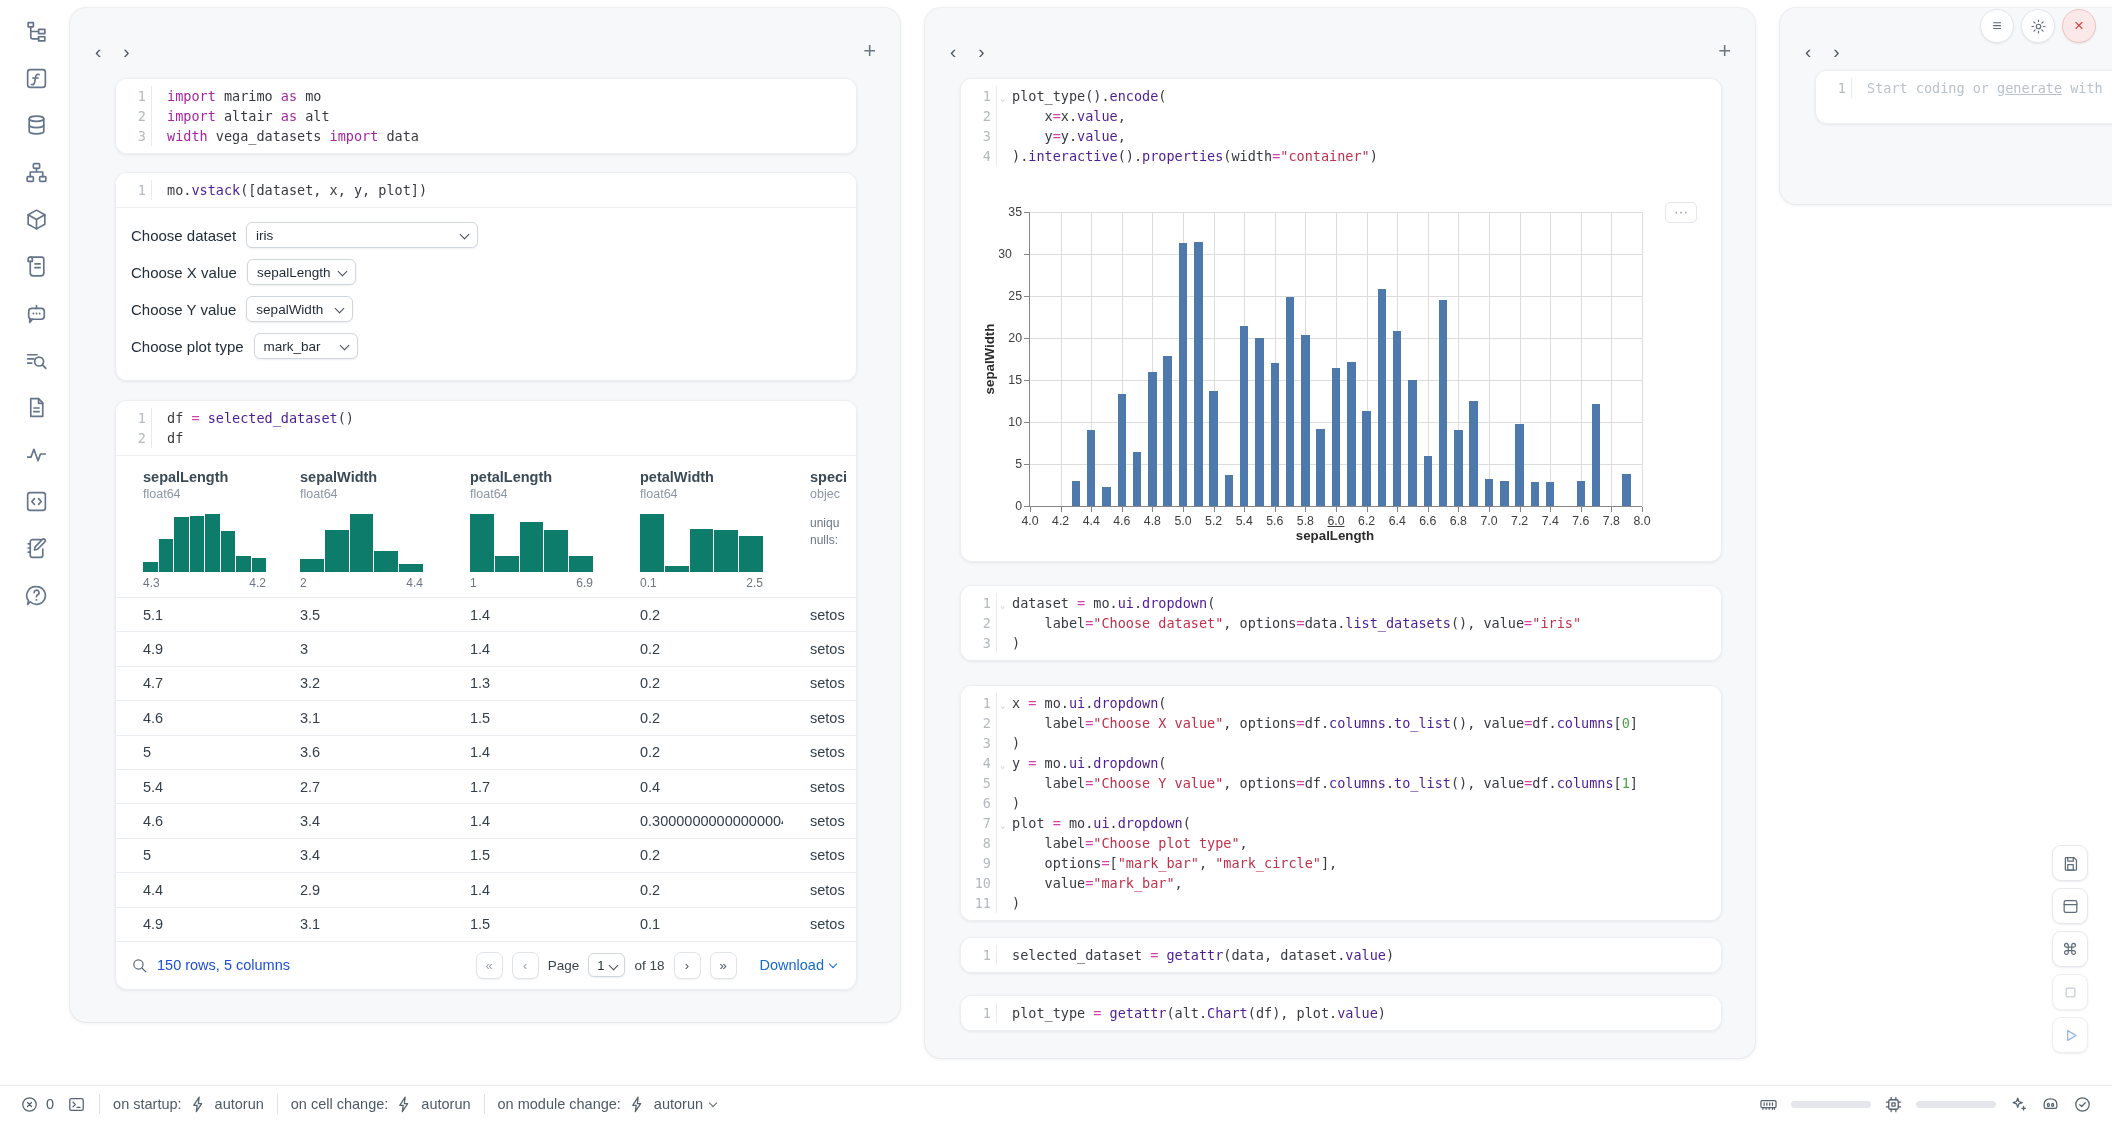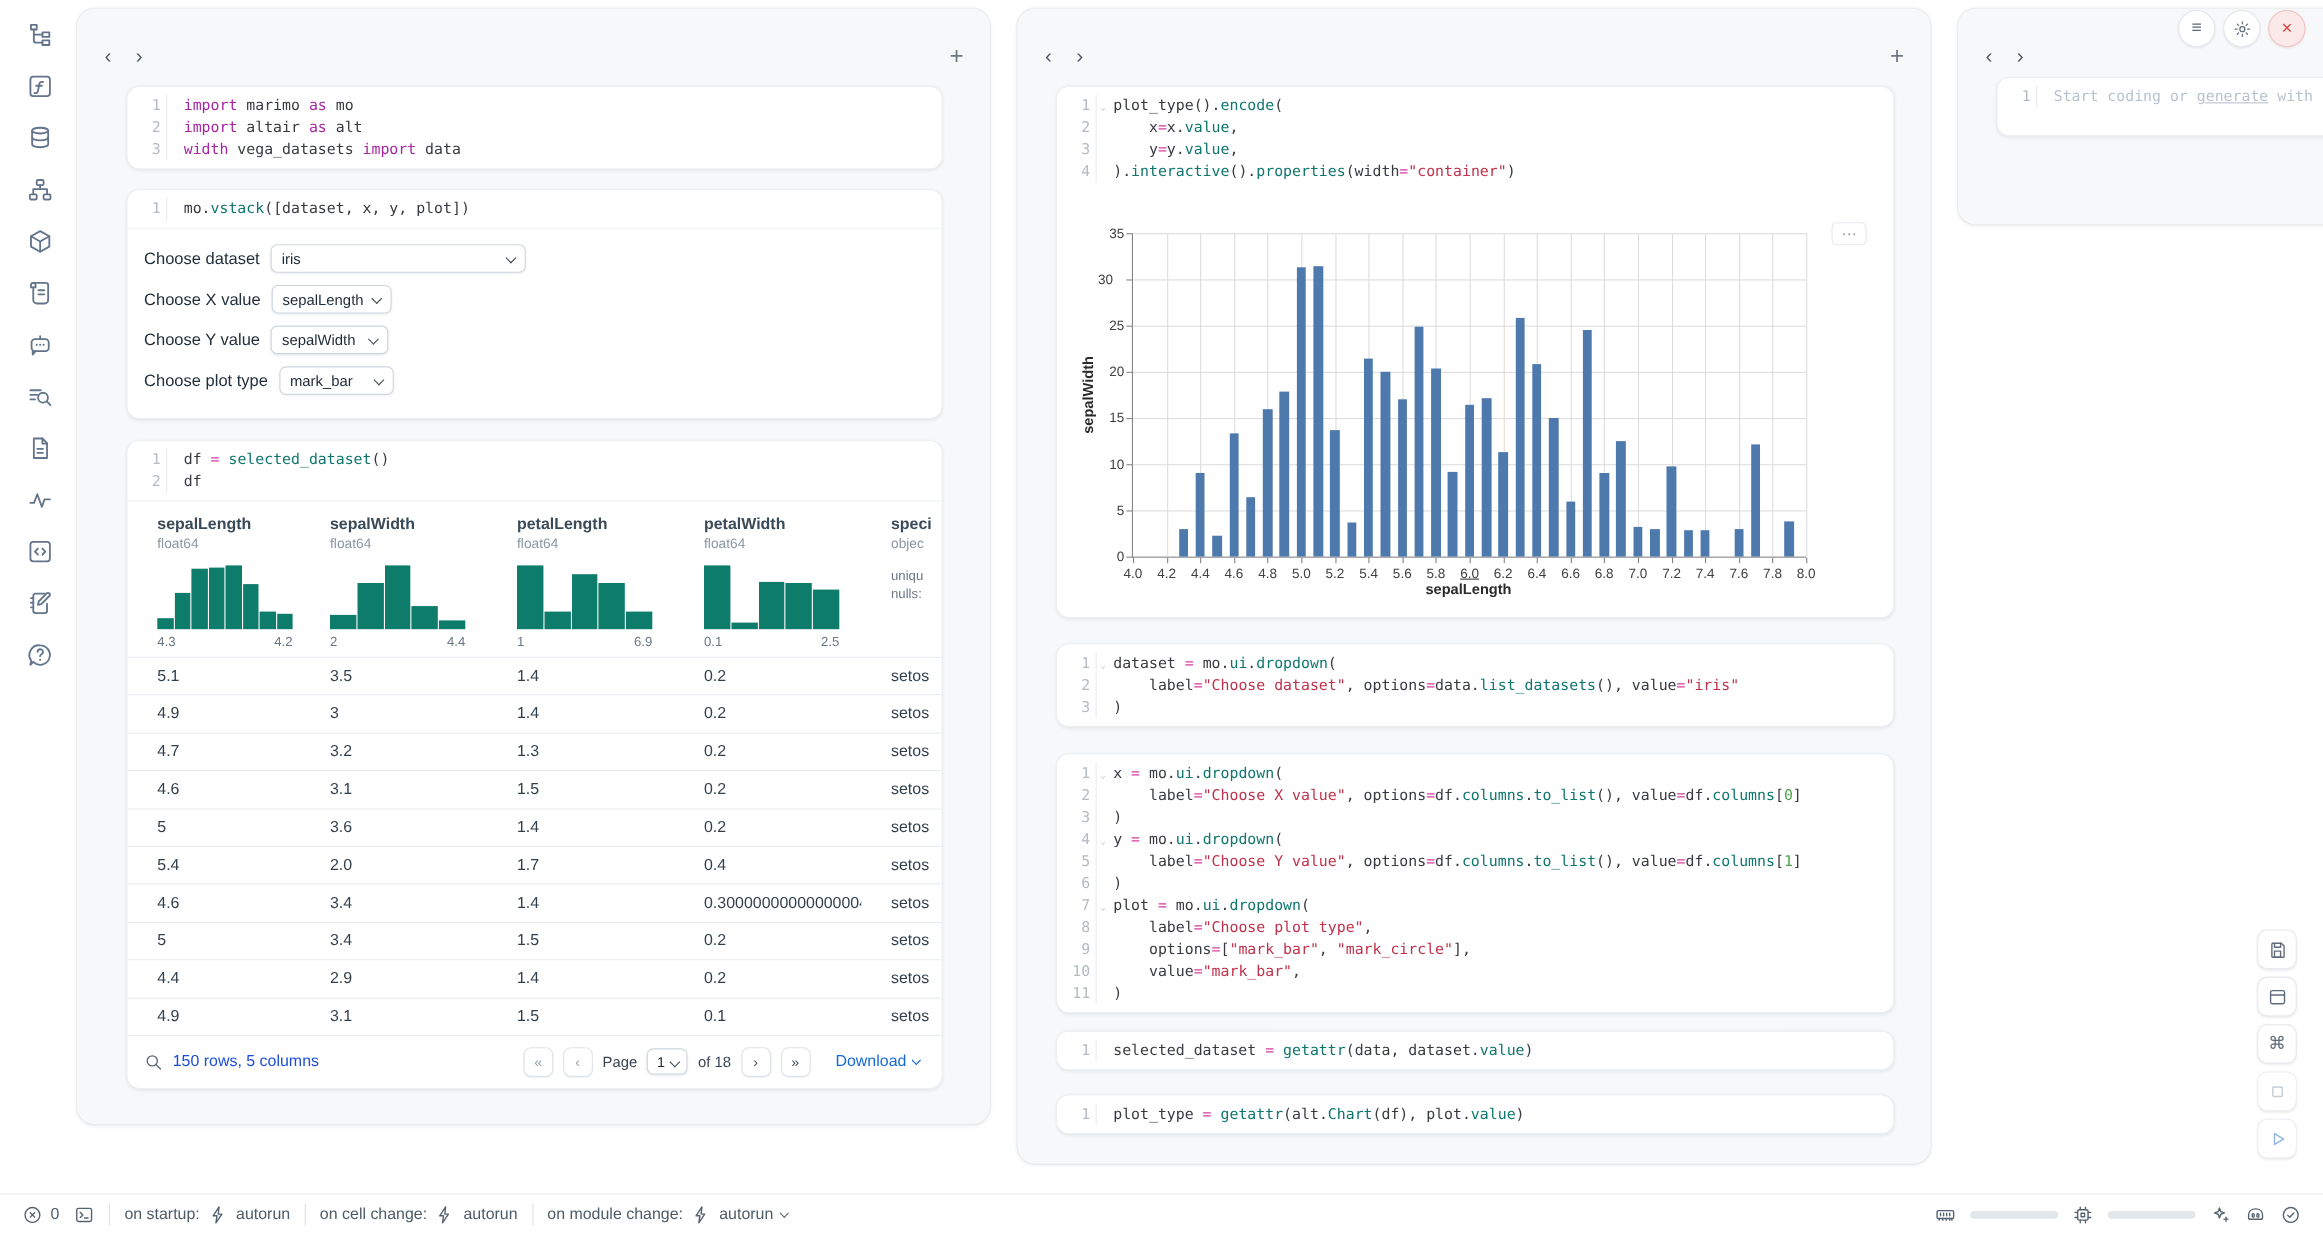--- a/index.html
+++ b/index.html
@@ -34,21 +34,21 @@
   #cell-selected{top:929px;}
   #cell-plottype{top:987px;}
   #cell-scratch{left:35px;top:62px;width:360px;height:52px;}
 
   .code-block{padding:7px 0;font-family:"DejaVu Sans Mono","Liberation Mono",monospace;font-size:13.5px;line-height:20px;background:#fff;}
   .code-line{display:flex;}
   .ln{flex:0 0 30px;text-align:right;color:#b3bac2;border-right:1px solid #e8ebee;padding-right:5px;position:relative;user-select:none;}
   .fold{position:absolute;right:-4px;top:2px;font-size:9px;color:#c3c9d0;transform:translateX(100%);}
   .lc{padding-left:15px;white-space:pre;}
   .tok-kw{color:#a626a4;}
-  .tok-fn{color:#0f766e;}
+  .tok-fn{color:#4c1d95;}
   .tok-str{color:#c0314b;}
   .tok-op{color:#d63fa6;}
   .tok-num{color:#50a14f;}
   .tok-pl{color:#383a42;}
   .cell-output{border-top:1px solid #eef0f3;}
 
   
   .ctrl-area{padding:14px 0 10px 15px;text-align:center;}
   .ctrl-row{display:flex;align-items:center;gap:10px;height:26px;margin-bottom:11px;}
   .ctrl-label{font-size:15px;color:#222e3a;}
@@ -393,21 +393,21 @@
             </div>
             <div class="tbl-row">
               <div class="tbl-cell" style="width: 157px;">5</div>
               <div class="tbl-cell" style="width: 170px;">3.6</div>
               <div class="tbl-cell" style="width: 170px;">1.4</div>
               <div class="tbl-cell" style="width: 170px;">0.2</div>
               <div class="tbl-cell" style="width: 140px;">setos</div>
             </div>
             <div class="tbl-row">
               <div class="tbl-cell" style="width: 157px;">5.4</div>
-              <div class="tbl-cell" style="width: 170px;">2.0</div>
+              <div class="tbl-cell" style="width: 170px;">2.7</div>
               <div class="tbl-cell" style="width: 170px;">1.7</div>
               <div class="tbl-cell" style="width: 170px;">0.4</div>
               <div class="tbl-cell" style="width: 140px;">setos</div>
             </div>
             <div class="tbl-row">
               <div class="tbl-cell" style="width: 157px;">4.6</div>
               <div class="tbl-cell" style="width: 170px;">3.4</div>
               <div class="tbl-cell" style="width: 170px;">1.4</div>
               <div class="tbl-cell" style="width: 170px;">0.30000000000000004</div>
               <div class="tbl-cell" style="width: 140px;">setos</div>

